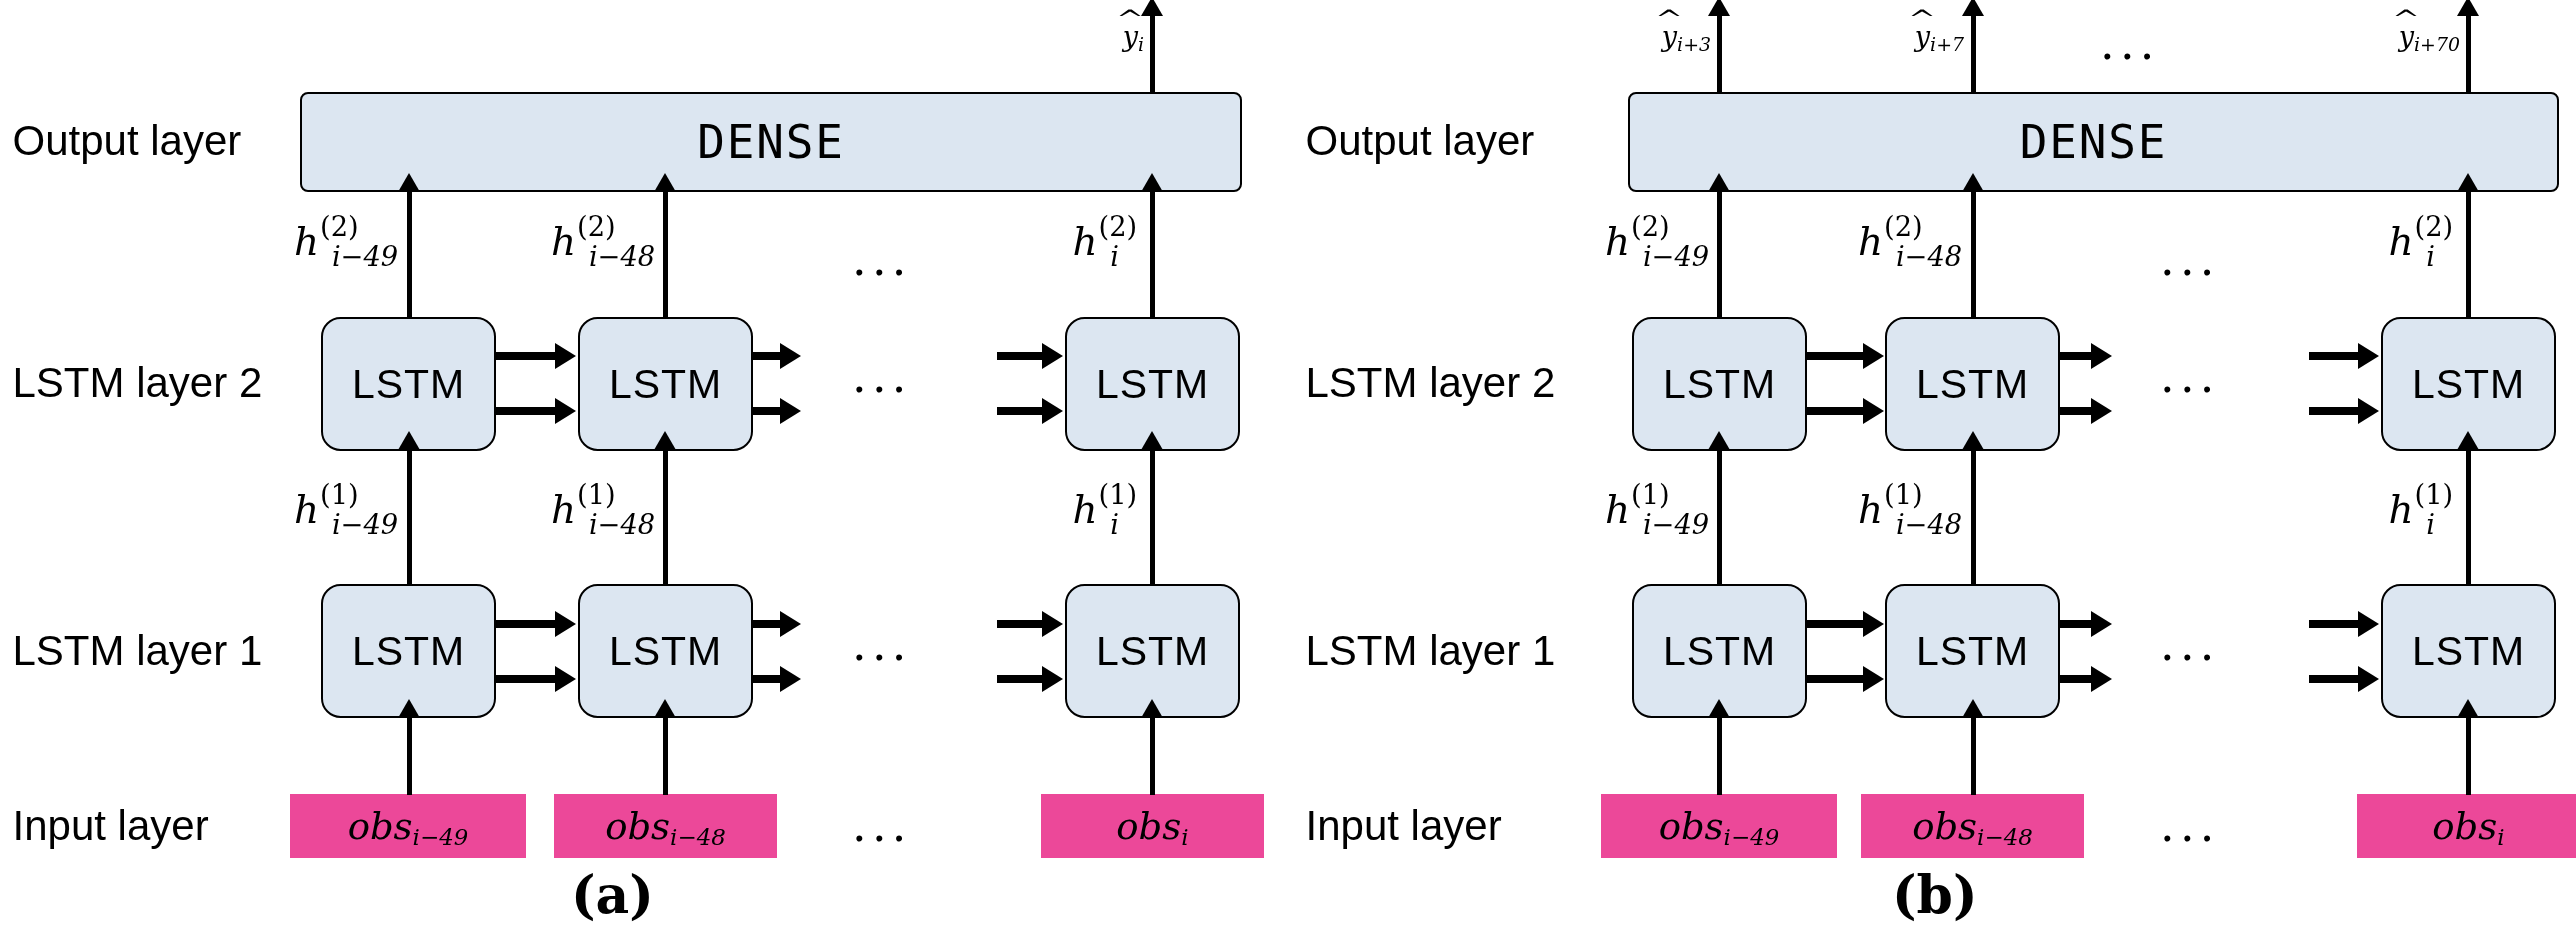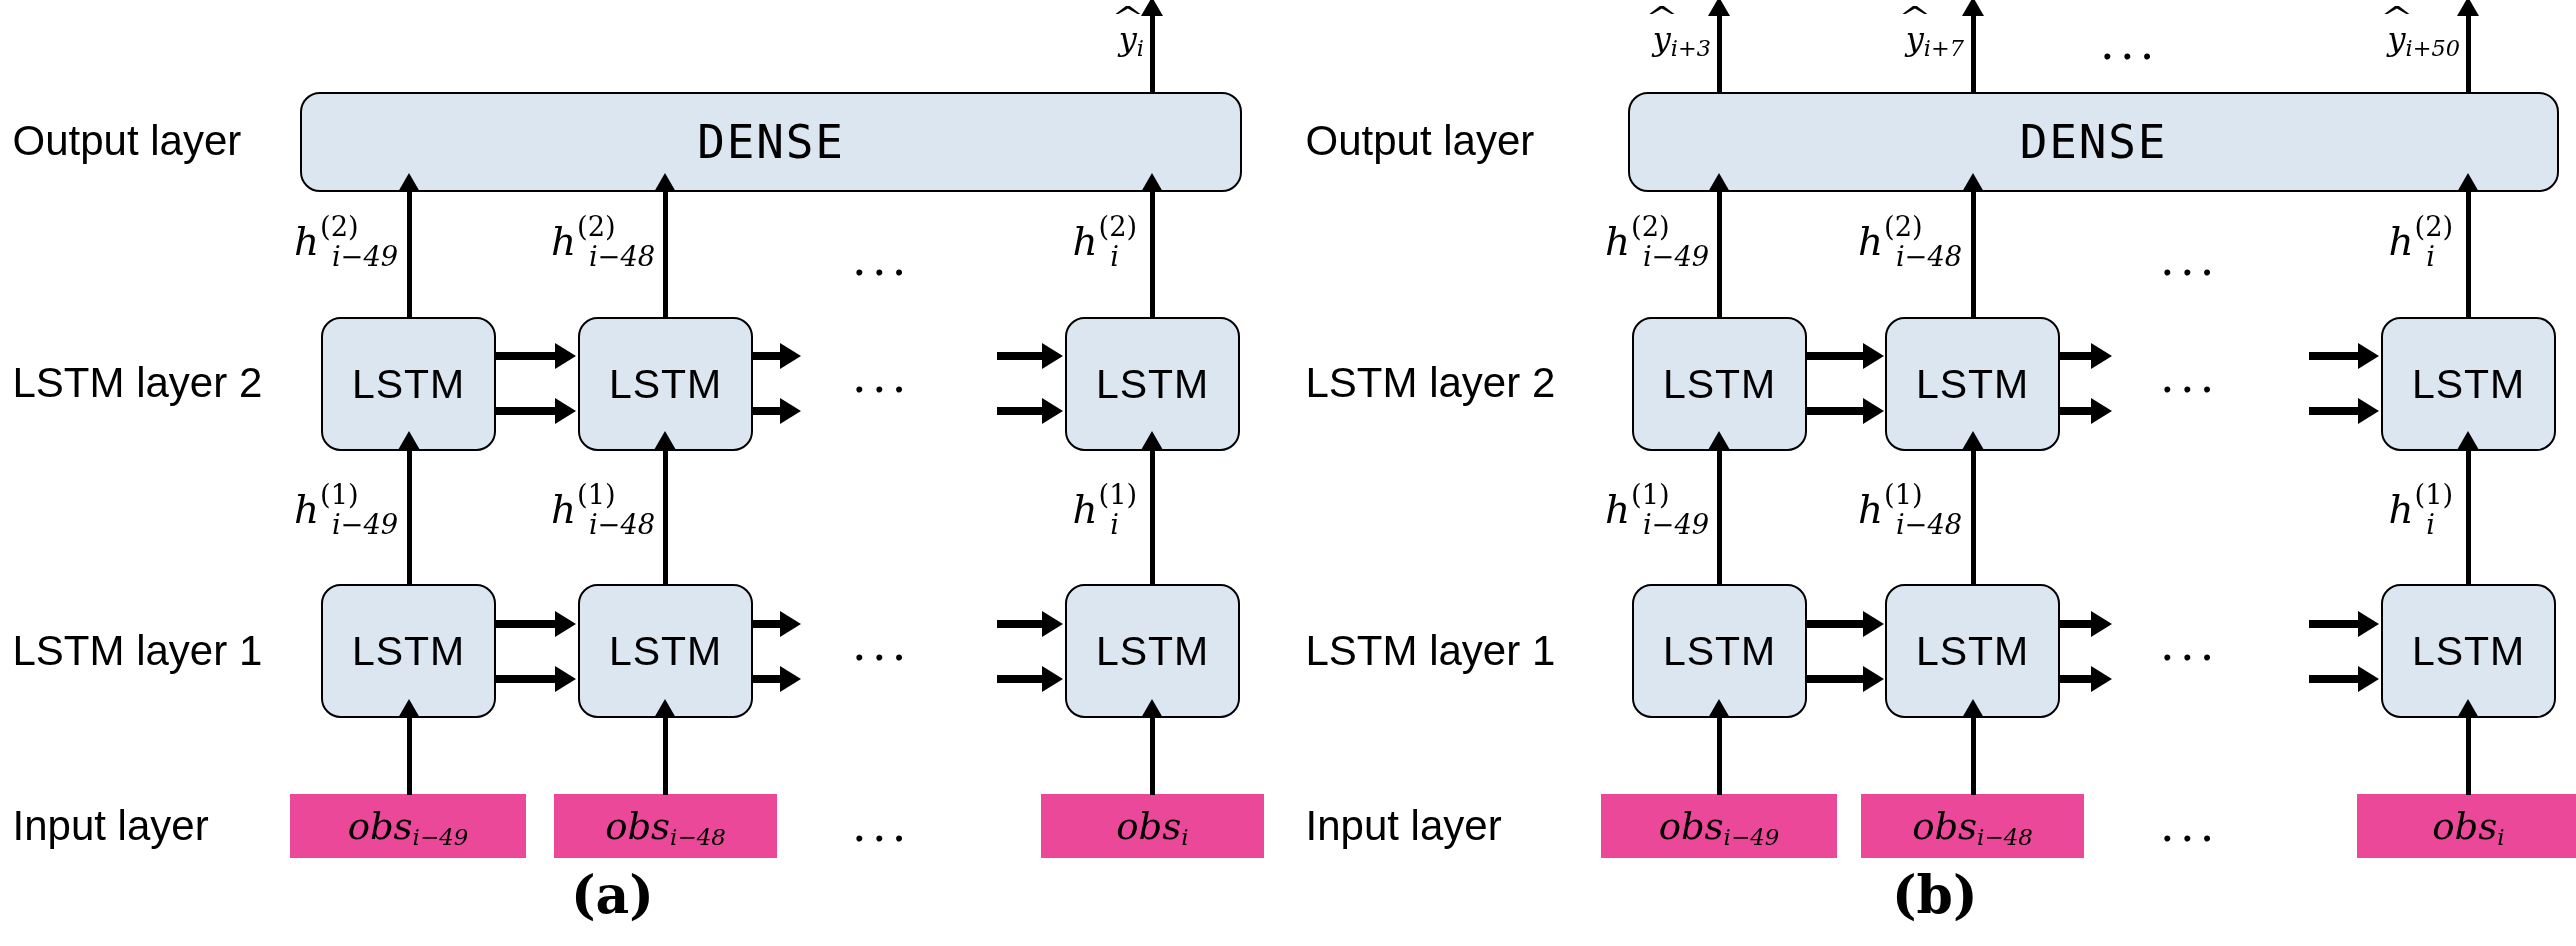--- a/index.html
+++ b/index.html
@@ -25,21 +25,21 @@
     color: #000;
     white-space: nowrap;
     line-height: 1;
   }
 
   
   .dense-box {
     position: absolute;
     background: #dce6f1;
     border: 2.7px solid #000;
-    border-radius: 20px;
+    border-radius: 8px;
     box-sizing: border-box;
     display: flex;
     align-items: center;
     justify-content: center;
   }
   .dense-text {
     font-family: "DejaVu Sans Mono", monospace;
     font-size: 46px;
     letter-spacing: 1.8px;
     color: #000;
@@ -143,21 +143,21 @@
     left: 0.9px;
   }
   .h-label .sub {
     font-size: 0.70em;
     font-style: italic;
     position: relative;
     top: 0.42em;
     left: -0.95em;
     display: inline-block;
   }
-  .y-label { font-size: 32px; }
+  .y-label { font-size: 27px; }
   .y-label .yhat {
     position: relative;
     display: inline-block;
     font-style: italic;
   }
   .y-label .yhat::before {
     content: "^";
     position: absolute;
     left: 50%;
     top: -0.64em;
@@ -274,21 +274,21 @@
       <div class="row-label" style="left: 12.5px; top: 630px;">LSTM layer 1</div>
       <div class="row-label" style="left: 12.5px; top: 805px;">Input layer</div>
       <div class="dense-box" style="left: 335px; top: 92px; width: 931px; height: 100px;">
         <div class="dense-text">DENSE</div>
       </div>
       <div class="v-arrow" style="left: 424px; top: 16px; height: 76px;"></div>
       <div class="math y-label" style="left: 323px; top: 23px; text-align: right; width: 95px;"><span class="yhat">y</span><span class="sub">i+3</span></div>
       <div class="v-arrow" style="left: 678px; top: 16px; height: 76px;"></div>
       <div class="math y-label" style="left: 576px; top: 23px; text-align: right; width: 95px;"><span class="yhat">y</span><span class="sub">i+7</span></div>
       <div class="v-arrow" style="left: 1173px; top: 16px; height: 76px;"></div>
-      <div class="math y-label" style="left: 1072px; top: 23px; text-align: right; width: 95px;"><span class="yhat">y</span><span class="sub">i+50</span></div>
+      <div class="math y-label" style="left: 1072px; top: 23px; text-align: right; width: 95px;"><span class="yhat">y</span><span class="sub">i+70</span></div>
       <div class="dots" style="left: 807px; top: 19.6px;">...</div>
       <div class="lstm-box" style="left: 339px; top: 317px; width: 175px; height: 134px;">
         <div class="lstm-text">LSTM</div>
       </div>
       <div class="lstm-box" style="left: 592px; top: 317px; width: 175px; height: 134px;">
         <div class="lstm-text">LSTM</div>
       </div>
       <div class="lstm-box" style="left: 1088px; top: 317px; width: 175px; height: 134px;">
         <div class="lstm-text">LSTM</div>
       </div>

